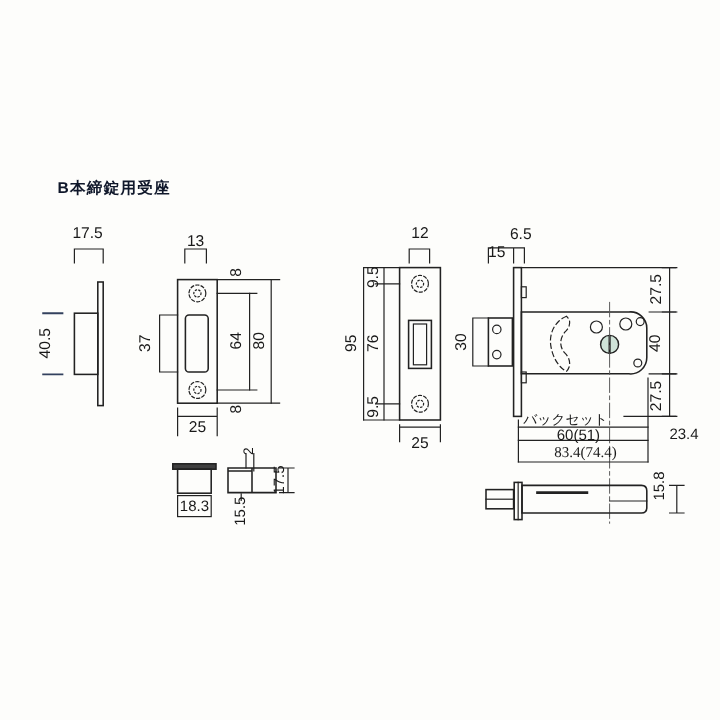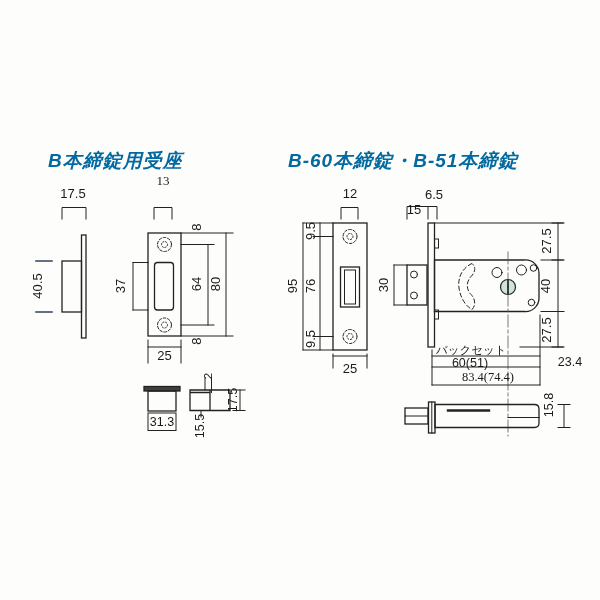--- a/index.html
+++ b/index.html
@@ -3,22 +3,22 @@
 <meta charset="utf-8">
 <style>
   html,body{margin:0;padding:0;}
   body{background:#e8e8e8;font-family:"Liberation Sans","DejaVu Sans",sans-serif;}
   #canvas{
     position:relative;width:600px;height:600px;background:#fdfdfb;
     overflow:hidden;color:#161616;
   }
   svg{position:absolute;left:0;top:0;}
   .title{
-    position:absolute;font-size:19px;font-weight:bold;color:#0369a1;
-    letter-spacing:1px;white-space:nowrap;font-style:italic;
+    position:absolute;font-size:13px;font-weight:bold;color:#0f172a;
+    letter-spacing:1px;white-space:nowrap;
   }
   .hlabel{
     position:absolute;font-size:13px;color:#1a1a1a;text-align:center;
     white-space:nowrap;line-height:14px;
   }
   .vlabel{
     position:absolute;width:44px;height:14px;line-height:14px;font-size:13px;
     color:#1a1a1a;text-align:center;transform:rotate(-90deg);white-space:nowrap;
   }
   .small{font-size:11.5px;}
@@ -124,47 +124,46 @@
         <path d="M435,404.5 H534.5 Q539,404.5 539,409 V423 Q539,427.5 534.5,427.5 H435 Z"></path>
         <path d="M448,410.5 H489" stroke-width="2.4"></path>
         <path d="M508,417.5 H539" stroke-width="1"></path>
         <path d="M558,404.5 H570 M558,427.5 H570 M564,404.5 V427.5" stroke-width="1"></path>
       </g>
 
     </g>
   </svg>
 
   <div class="title" style="left:48px;top:148px;">B本締錠用受座</div>
-  <div class="title" style="left:288px;top:148px;">B-60本締錠・B-51本締錠</div>
 
   <div class="hlabel" style="left:53px;top:187px;width:40px;">17.5</div>
-  <div class="hlabel" style="left:143px;top:174px;width:40px;font-family:Liberation Serif, serif;">13</div>
+  <div class="hlabel" style="left:143px;top:194px;width:40px;">13</div>
   <div class="vlabel" style="left:16px;top:279px;">40.5</div>
   <div class="vlabel" style="left:99px;top:279px;">37</div>
   <div class="vlabel" style="left:175px;top:220px;">8</div>
   <div class="vlabel" style="left:175px;top:277px;">64</div>
   <div class="vlabel" style="left:194px;top:277px;">80</div>
   <div class="vlabel" style="left:175px;top:334px;">8</div>
   <div class="hlabel" style="left:144px;top:349px;width:41px;">25</div>
-  <div class="hlabel mid" style="left:146px;top:415px;width:32px;">31.3</div>
+  <div class="hlabel mid" style="left:146px;top:415px;width:32px;">18.3</div>
   <div class="vlabel small" style="left:186px;top:369px;">2</div>
   <div class="vlabel mid" style="left:178px;top:419px;">15.5</div>
   <div class="vlabel mid" style="left:211px;top:393px;">17.5</div>
 
   <div class="hlabel" style="left:330px;top:187px;width:40px;">12</div>
   <div class="hlabel" style="left:399px;top:188px;width:30px;margin-top:15px;">15</div>
   <div class="hlabel" style="left:419px;top:188px;width:30px;">6.5</div>
   <div class="vlabel" style="left:271px;top:279px;">95</div>
   <div class="vlabel" style="left:289px;top:224px;">9.5</div>
   <div class="vlabel" style="left:289px;top:279px;">76</div>
   <div class="vlabel" style="left:289px;top:332px;">9.5</div>
   <div class="hlabel" style="left:330px;top:362px;width:40px;">25</div>
   <div class="vlabel" style="left:362px;top:278px;">30</div>
   <div class="vlabel" style="left:525px;top:234px;">27.5</div>
   <div class="vlabel" style="left:524px;top:279px;">40</div>
   <div class="vlabel" style="left:525px;top:323px;">27.5</div>
   <div class="hlabel small" style="left:436px;top:343px;width:68px;text-align:right;">バックセット</div>
-  <div class="hlabel mid" style="left:436px;top:356px;width:68px;">60(51)</div>
+  <div class="hlabel mid" style="left:448px;top:356px;width:68px;">60(51)</div>
   <div class="hlabel mid" style="left:552px;top:355px;width:36px;">23.4</div>
   <div class="hlabel mid" style="left:446px;top:370px;width:84px;font-family:Liberation Serif, serif;">83.4(74.4)</div>
   <div class="vlabel mid" style="left:527px;top:398px;">15.8</div>
 
 </div>
 
 </body></html>

